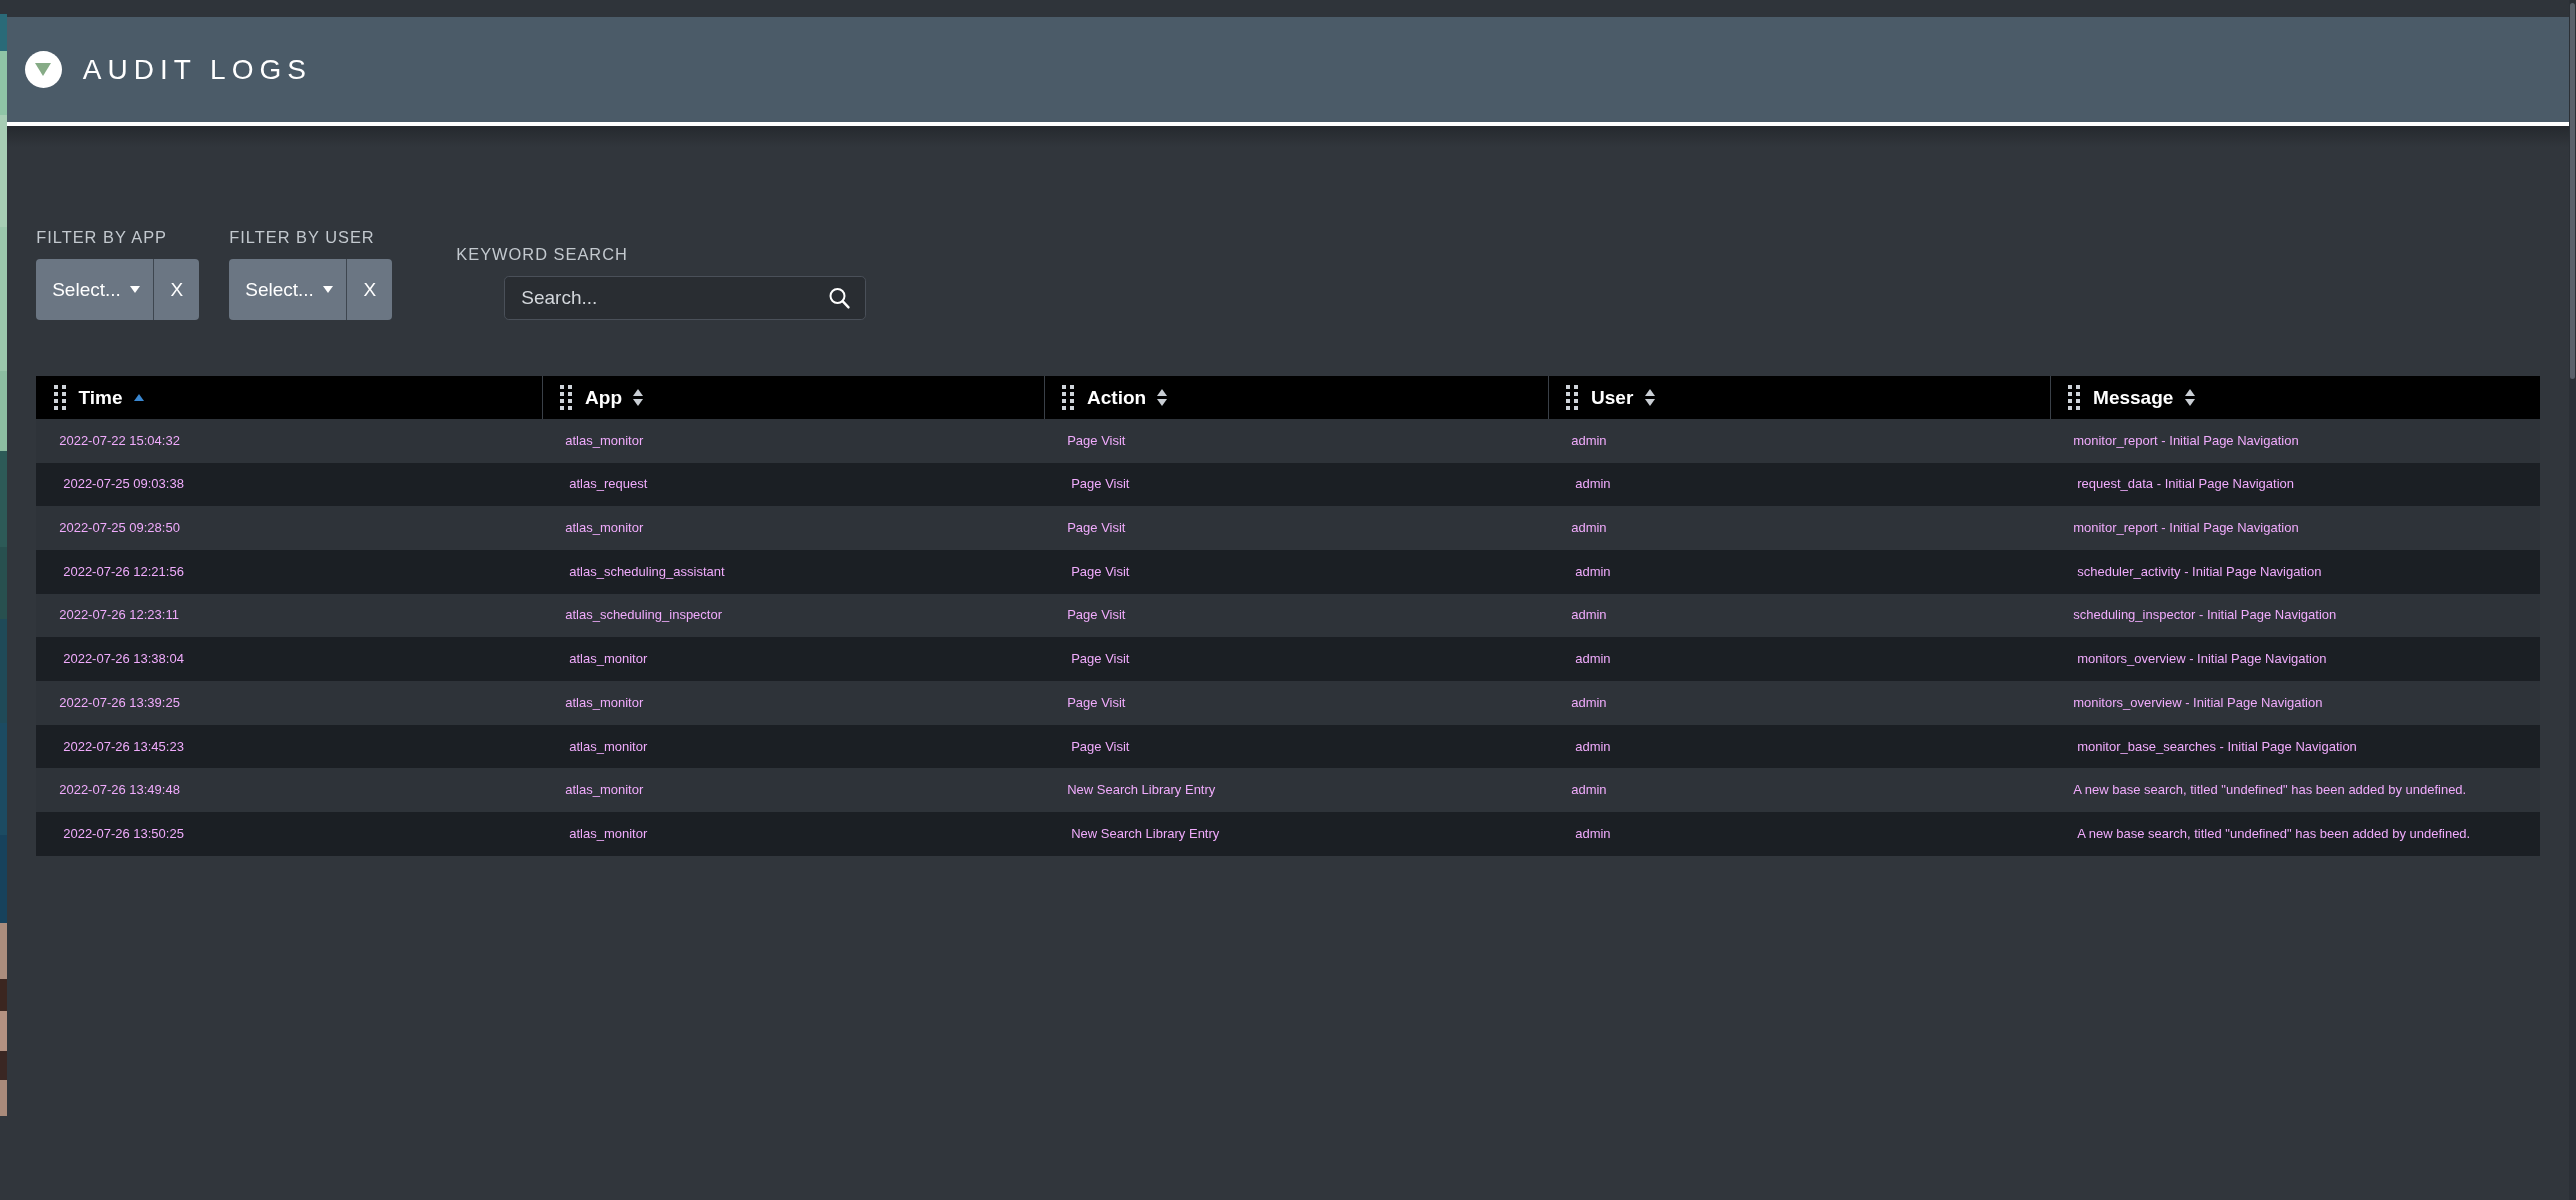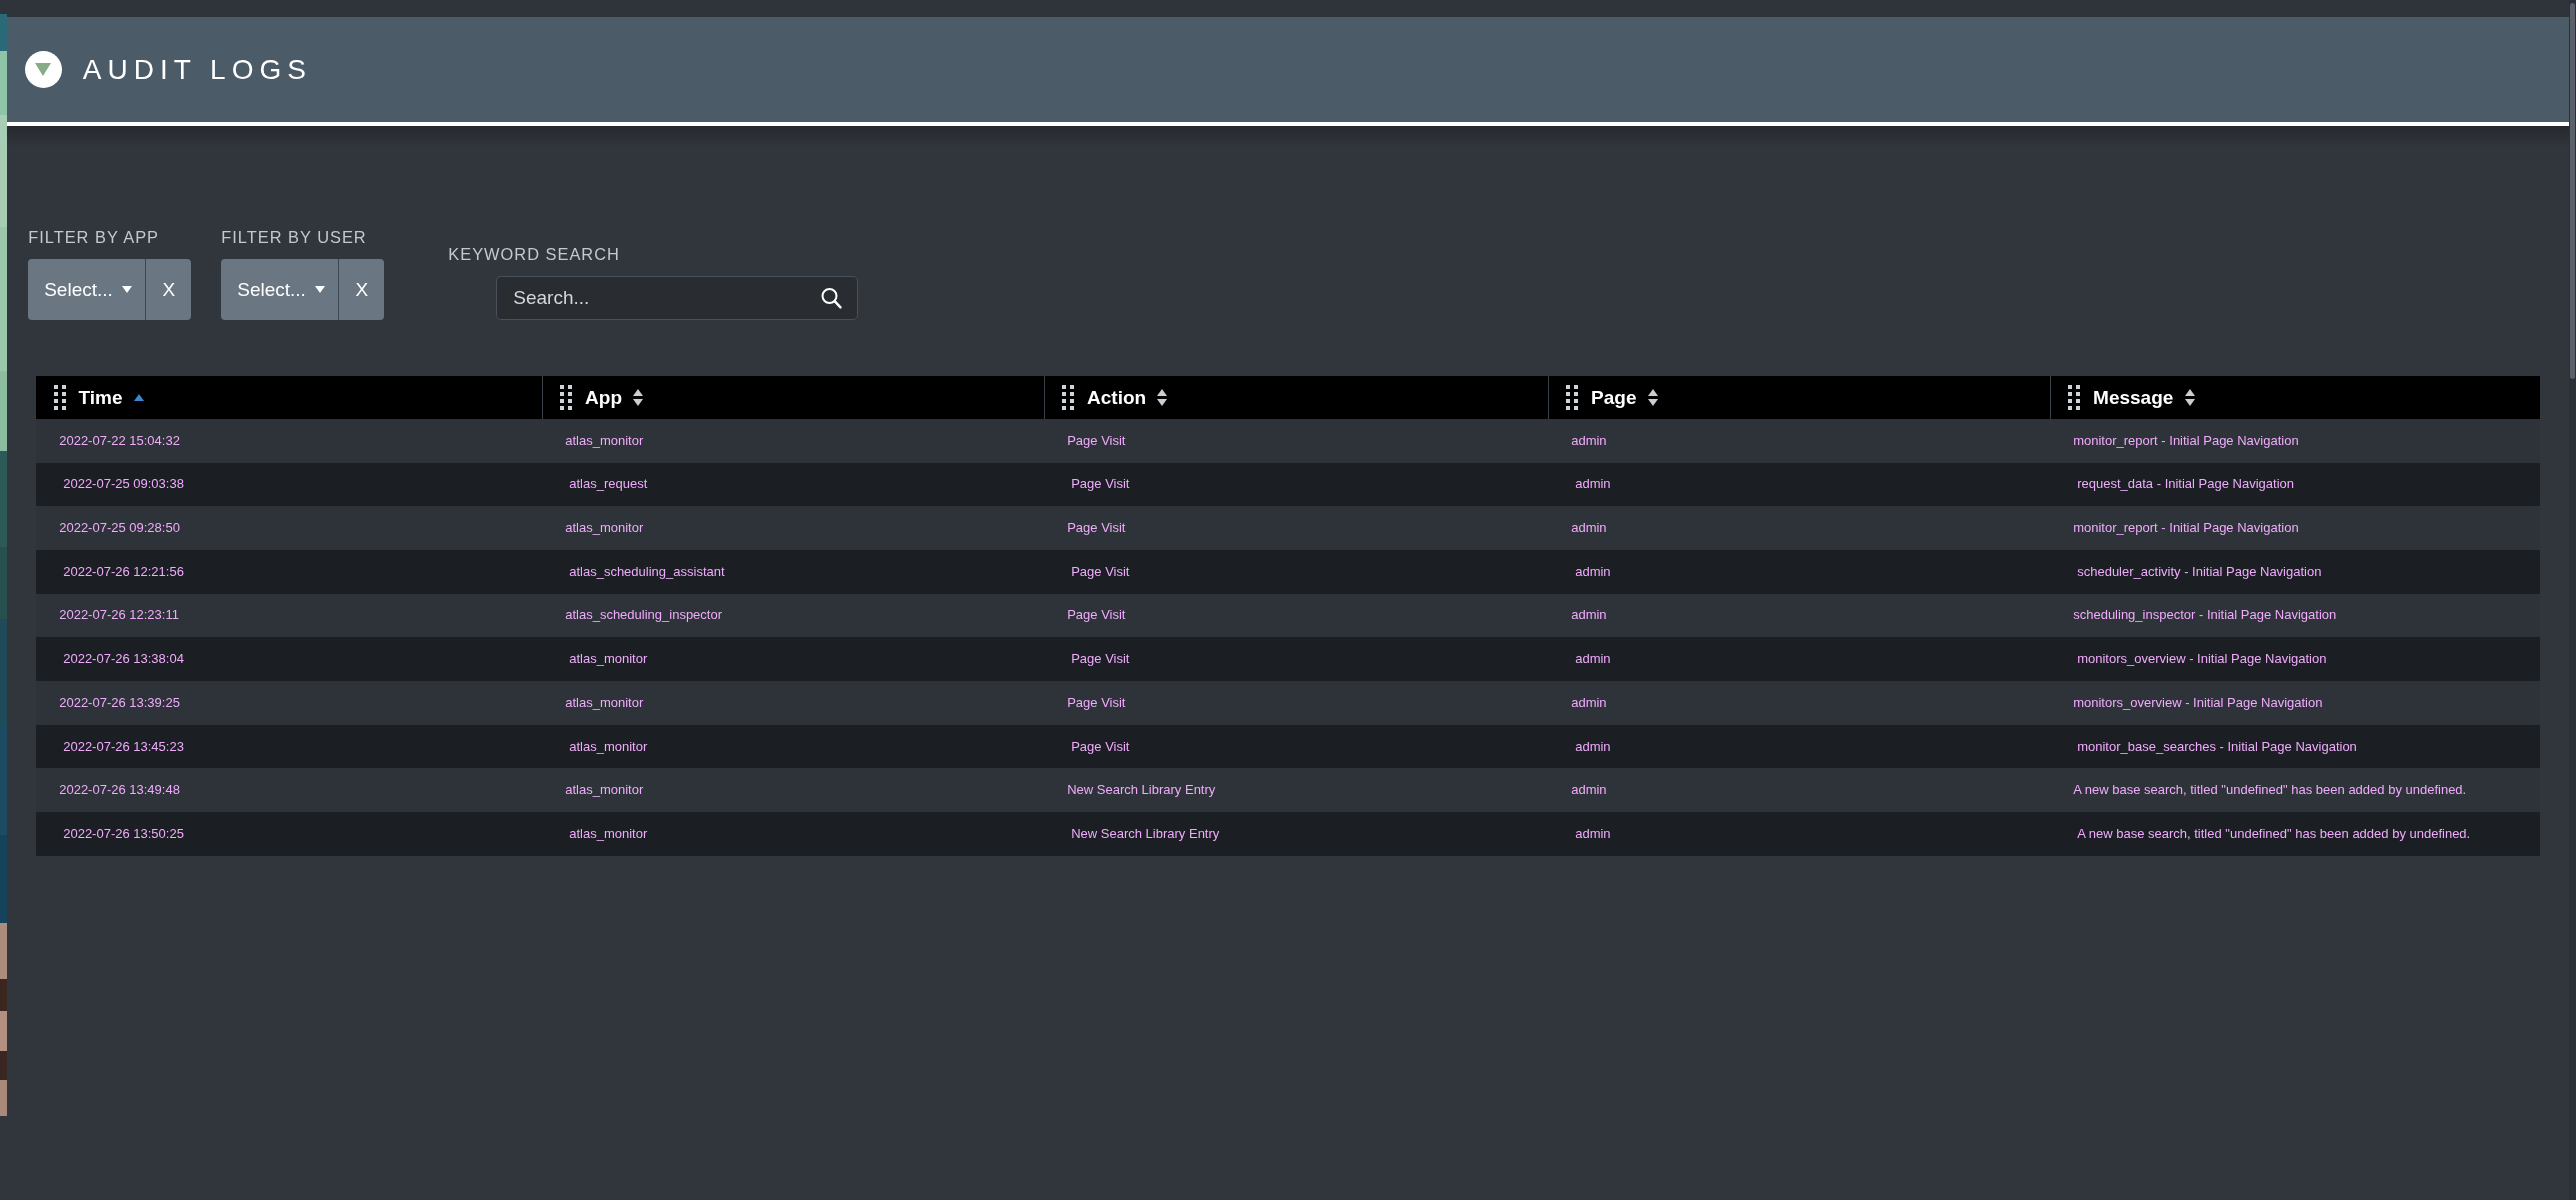--- a/index.html
+++ b/index.html
@@ -82,21 +82,21 @@
     position: absolute;
     left: 7.2px; top: 126px;
     width: 2569px; height: 1074px;
     background: #31363c;
     background-image: linear-gradient(to bottom, #25292e 0px, #31363c 21px);
   }
 
   
   .filters {
     position: absolute;
-    left: 21px; top: 102px;
+    left: 29px; top: 102px;
     display: flex;
     align-items: flex-end;
     justify-content: space-between;
   }
   .filter-group { margin-right: 30px; }
   .filter-group.keyword { margin-left: 34px; }
   .filter-label {
     color: #c3c9cf;
     font-size: 16.4px;
     letter-spacing: 1px;
@@ -393,21 +393,21 @@
                   <span class="grip">
                     <i></i>
                     <i></i>
                     <i></i>
                     <i></i>
                     <i></i>
                     <i></i>
                     <i></i>
                     <i></i>
                   </span>
-                  <span>Page</span>
+                  <span>User</span>
                   <span class="sort">
                     <span class="up"></span>
                     <span class="dn"></span>
                   </span>
                 </div>
               </th>
               <th>
                 <div class="th-inner">
                   <span class="grip">
                     <i></i>

